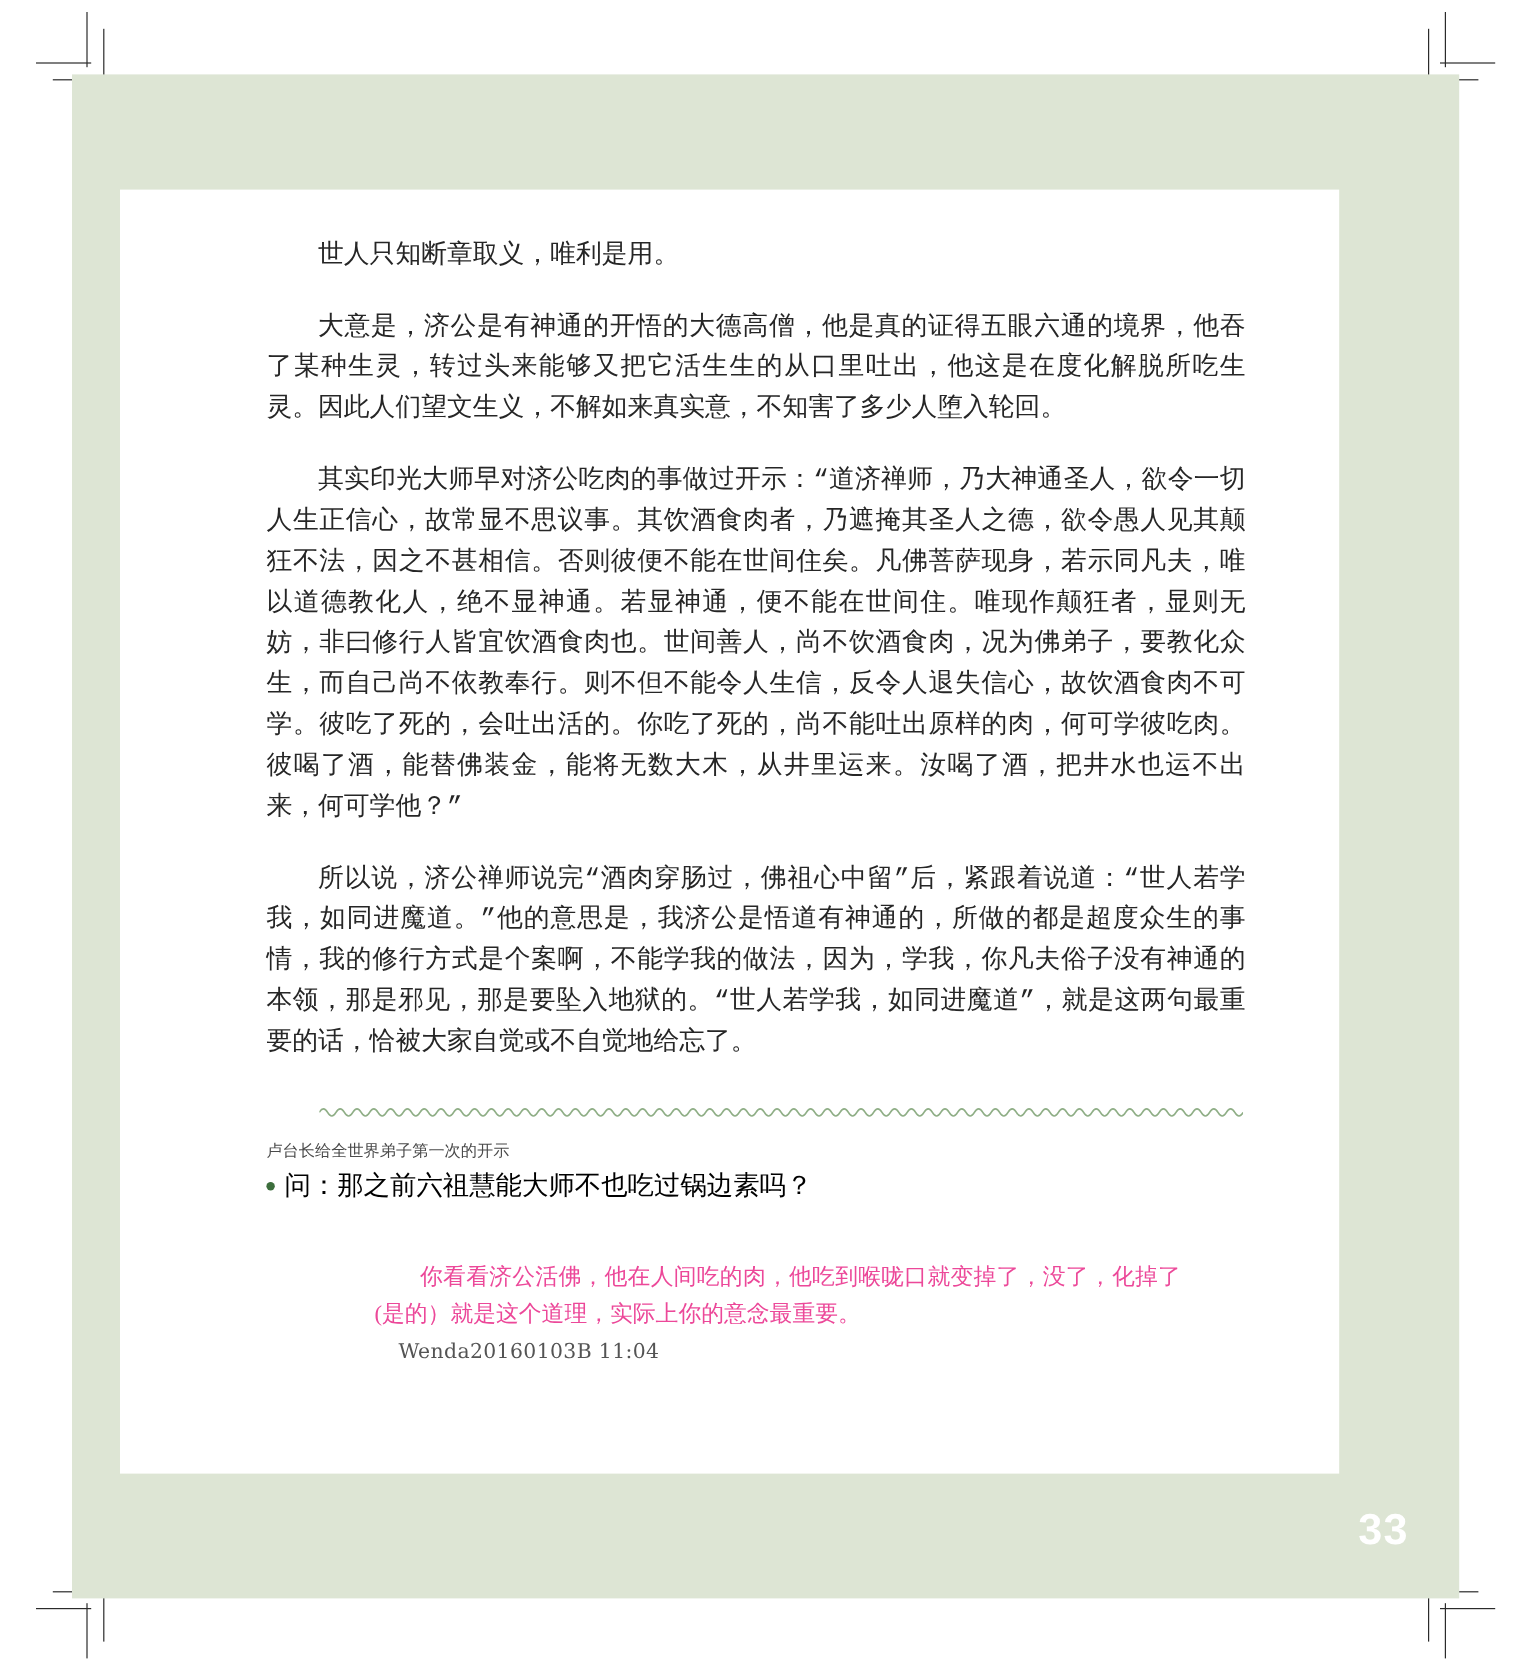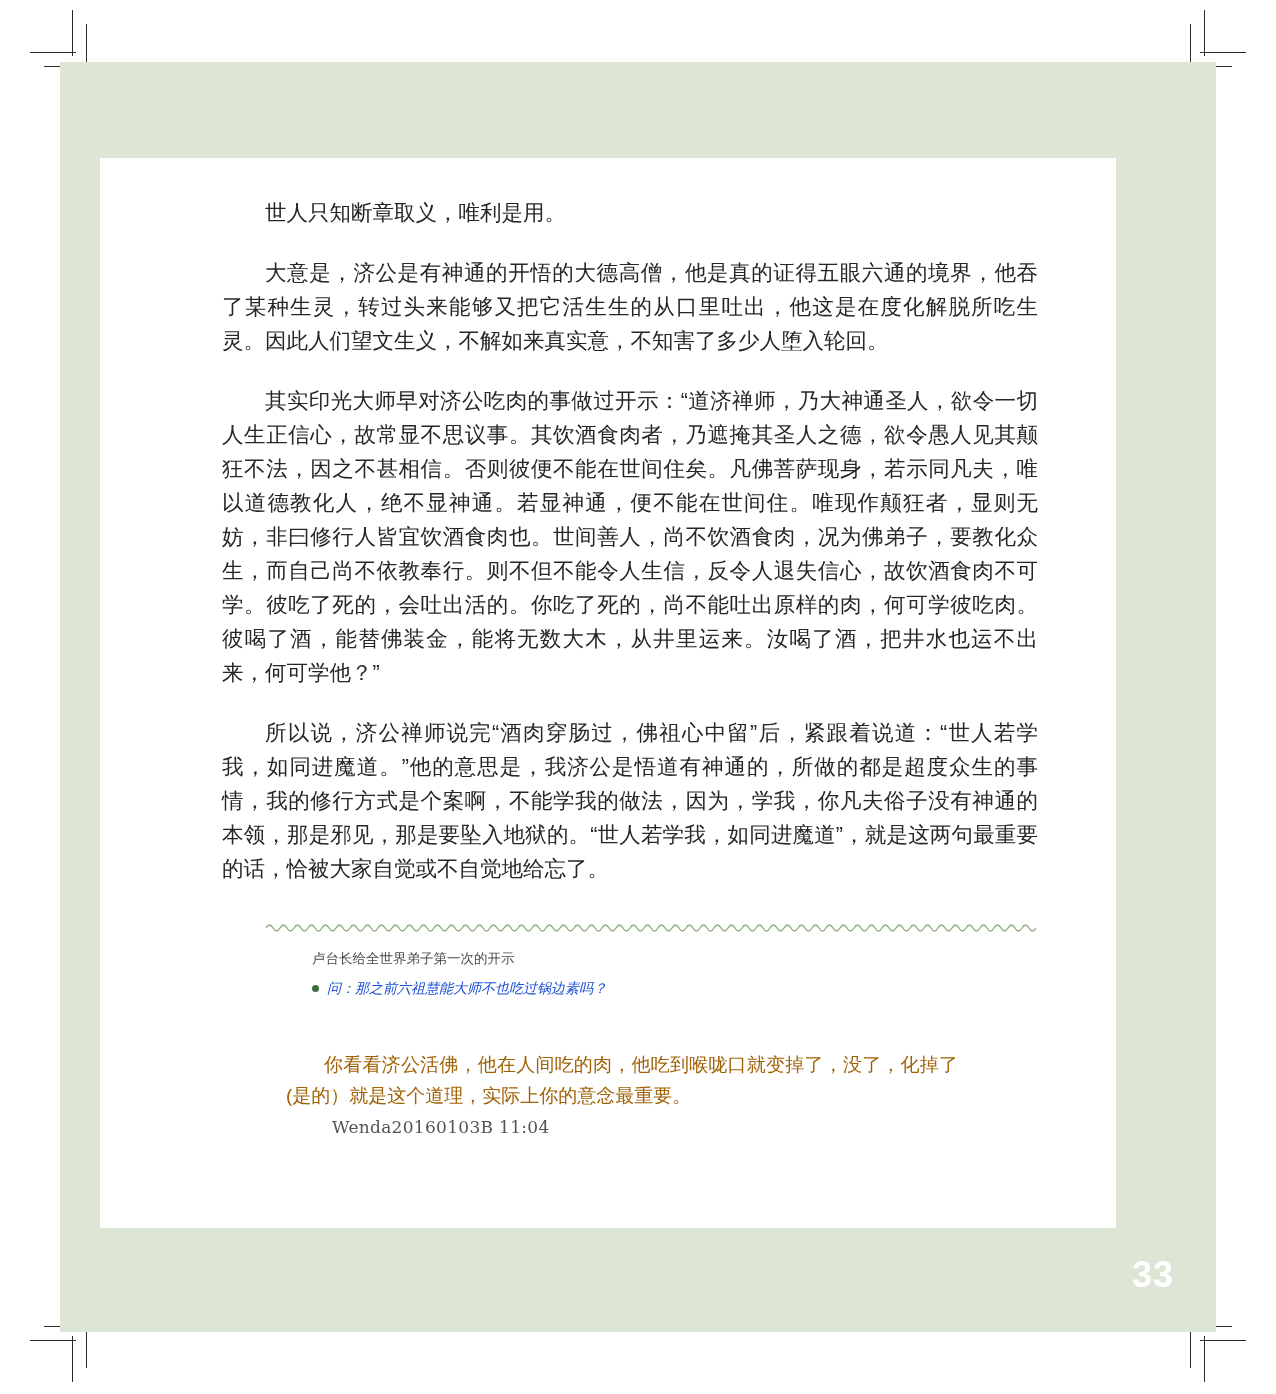--- a/index.html
+++ b/index.html
@@ -68,72 +68,70 @@
     width: 816px;
   }
 
   p.body {
     margin: 0 0 26px 0;
     font-size: 21.5px;
     line-height: 34px;
     color: #262626;
     text-indent: 2em;
     text-align: justify;
-    font-family: Liberation Sans, sans-serif;
+    font-family: Liberation Mono, monospace;
   }
   p.body.tight { margin-bottom: 12px; }
 
   
   .divider {
     margin: 34px 0 18px 44px;
     width: 770px;
     height: 12px;
     overflow: hidden;
   }
 
   
   .qa-block {
-    margin-left: 90px;
     width: 690px;
   }
   .qa-source {
     font-size: 13.5px;
     color: #4a4a4a;
     font-family: "DejaVu Serif", "Liberation Serif", serif;
     margin-bottom: 6px;
   }
   .qa-line {
-    font-size: 14px;
+    font-size: 22px;
     line-height: 29px;
-    color: #1d4ed8;
+    color: #000000;
     font-family: "DejaVu Serif", "Liberation Serif", serif;
     text-align: justify;
     position: relative;
     padding-left: 15px;
-    font-style: italic;
   }
   .qa-line + .qa-line { margin-top: 2px; }
   .bullet {
     position: absolute;
     left: 0;
     top: 11px;
     width: 7px;
     height: 7px;
     border-radius: 50%;
     background: #3c6e3c;
   }
 
   
   .closing {
-    margin: 46px 0 0 64px;
+    margin: 46px 0 0 90px;
     width: 672px;
     font-size: 19px;
     line-height: 31px;
-    color: #a16207;
-    font-family: Liberation Sans, sans-serif;
+    color: #ec4899;
+    font-family: Liberation Serif, serif;
     text-indent: 2em;
     text-align: justify;
   }
   .ref {
     margin: 6px 0 0 110px;
     font-size: 17px;
     color: #545454;
     font-family: "DejaVu Serif", "Liberation Serif", serif;
     letter-spacing: 0.3px;
   }

